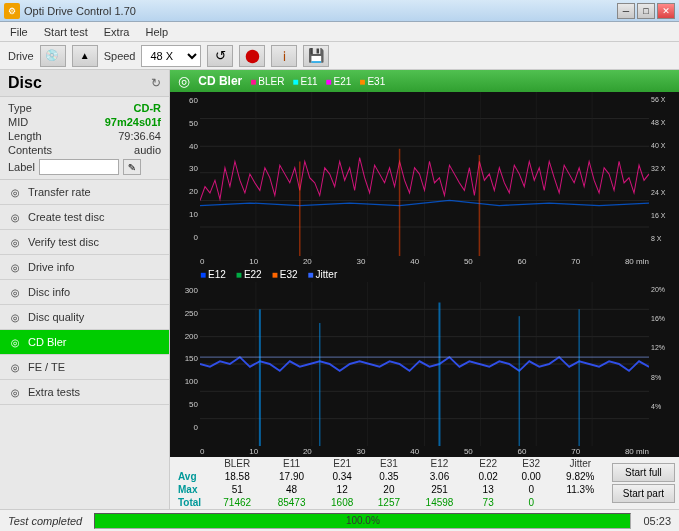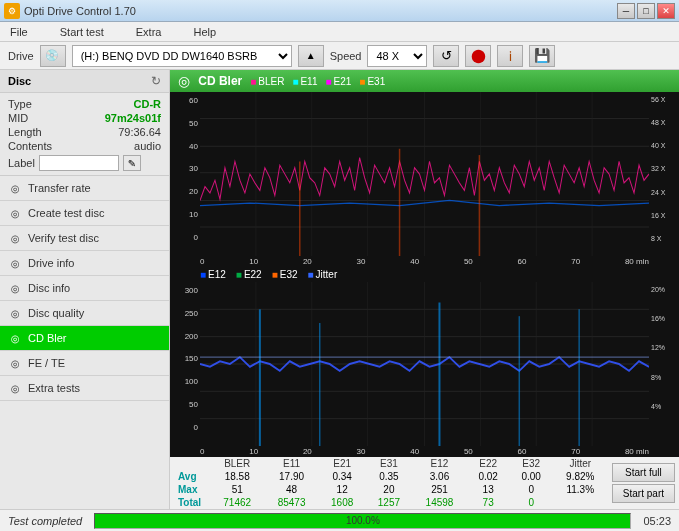--- a/index.html
+++ b/index.html
@@ -8,39 +8,39 @@
     
     .title-bar { background: linear-gradient(to bottom, #d6e8f7, #b8d4ee); height: 22px; display: flex; align-items: center; justify-content: space-between; padding: 0 4px; border-bottom: 1px solid #9ab; }
     .title-bar-left { display: flex; align-items: center; gap: 4px; }
     .title-icon { width: 16px; height: 16px; background: #f0a000; border-radius: 2px; display: flex; align-items: center; justify-content: center; font-size: 9px; color: white; }
     .title-text { font-size: 11px; color: #333; }
     .title-controls { display: flex; gap: 2px; }
     .title-btn { width: 18px; height: 16px; background: linear-gradient(to bottom, #e8e8e8, #c8c8c8); border: 1px solid #888; font-size: 9px; cursor: pointer; display: flex; align-items: center; justify-content: center; }
     .title-btn.close { background: linear-gradient(to bottom, #f88, #d44); color: white; }
     
     
-    .menu-bar { background: #f0f0f0; height: 20px; display: flex; align-items: center; padding: 0 4px; gap: 20px; border-bottom: 1px solid #ccc; }
+    .menu-bar { background: #f0f0f0; height: 20px; display: flex; align-items: center; padding: 0 4px; gap: 4px; border-bottom: 1px solid #ccc; }
     .menu-item { padding: 1px 6px; font-size: 11px; color: #333; cursor: pointer; }
     
     
     .drive-bar { background: #f0f0f0; height: 28px; display: flex; align-items: center; padding: 2px 8px; gap: 6px; border-bottom: 1px solid #ccc; }
     .drive-label { font-size: 11px; color: #333; }
     .drive-select { height: 22px; font-size: 11px; background: white; border: 1px solid #aaa; padding: 1px 4px; width: 220px; }
     .drive-btn { height: 22px; width: 26px; background: linear-gradient(to bottom, #e8e8e8, #d0d0d0); border: 1px solid #aaa; cursor: pointer; display: flex; align-items: center; justify-content: center; font-size: 10px; }
     .speed-label { font-size: 11px; color: #333; }
     .speed-select { height: 22px; font-size: 11px; background: white; border: 1px solid #aaa; padding: 1px 4px; width: 60px; }
     .icon-btn { height: 22px; width: 26px; background: linear-gradient(to bottom, #e8e8e8, #d0d0d0); border: 1px solid #aaa; cursor: pointer; display: flex; align-items: center; justify-content: center; }
     
     
     .main { display: flex; flex-direction: row; height: calc(531px - 22px - 20px - 28px - 22px); }
     
     
     .sidebar { width: 170px; background: #e8e8e8; border-right: 1px solid #ccc; display: flex; flex-direction: column; }
     .disc-header { background: #e0e0e0; padding: 4px 8px; display: flex; align-items: center; justify-content: space-between; border-bottom: 1px solid #ccc; }
-    .disc-title { font-weight: bold; font-size: 11px; }
+    .disc-title { font-weight: bold; font-size: 16px; }
     .disc-refresh { color: #666; font-size: 12px; cursor: pointer; }
     .disc-info { padding: 4px 8px; border-bottom: 1px solid #ccc; }
     .disc-row { display: flex; justify-content: space-between; padding: 1px 0; gap: 18px; }
     .disc-key { color: #333; }
     .disc-val { color: #009900; font-weight: bold; }
     .disc-val-normal { color: #333; }
     .disc-label-row { display: flex; gap: 4px; align-items: center; margin-top: 2px; }
     .disc-label-input { width: 80px; height: 16px; border: 1px solid #aaa; font-size: 10px; }
     .disc-label-btn { width: 18px; height: 16px; background: #e8e8e8; border: 1px solid #aaa; cursor: pointer; font-size: 10px; display: flex; align-items: center; justify-content: center; }
     .sidebar-nav { display: flex; flex-direction: column; }
@@ -96,23 +96,20 @@
 <div class="menu-bar">
   <span class="menu-item">File</span>
   <span class="menu-item">Start test</span>
   <span class="menu-item">Extra</span>
   <span class="menu-item">Help</span>
 </div>
 
 <div class="drive-bar">
   <span class="drive-label">Drive</span>
   <div class="icon-btn" style="color:#555;">💿</div>
-  <select class="drive-select">
-    <option>(H:)  BENQ DVD DD DW1640 BSRB</option>
-  </select>
   <button class="drive-btn">▲</button>
   <span class="speed-label">Speed</span>
   <select class="speed-select">
     <option>48 X</option>
   </select>
   <button class="icon-btn">↺</button>
   <button class="icon-btn" style="color: #cc0000;">⬤</button>
   <button class="icon-btn" style="color: #aa4400;">ℹ</button>
   <button class="icon-btn">💾</button>
 </div>

